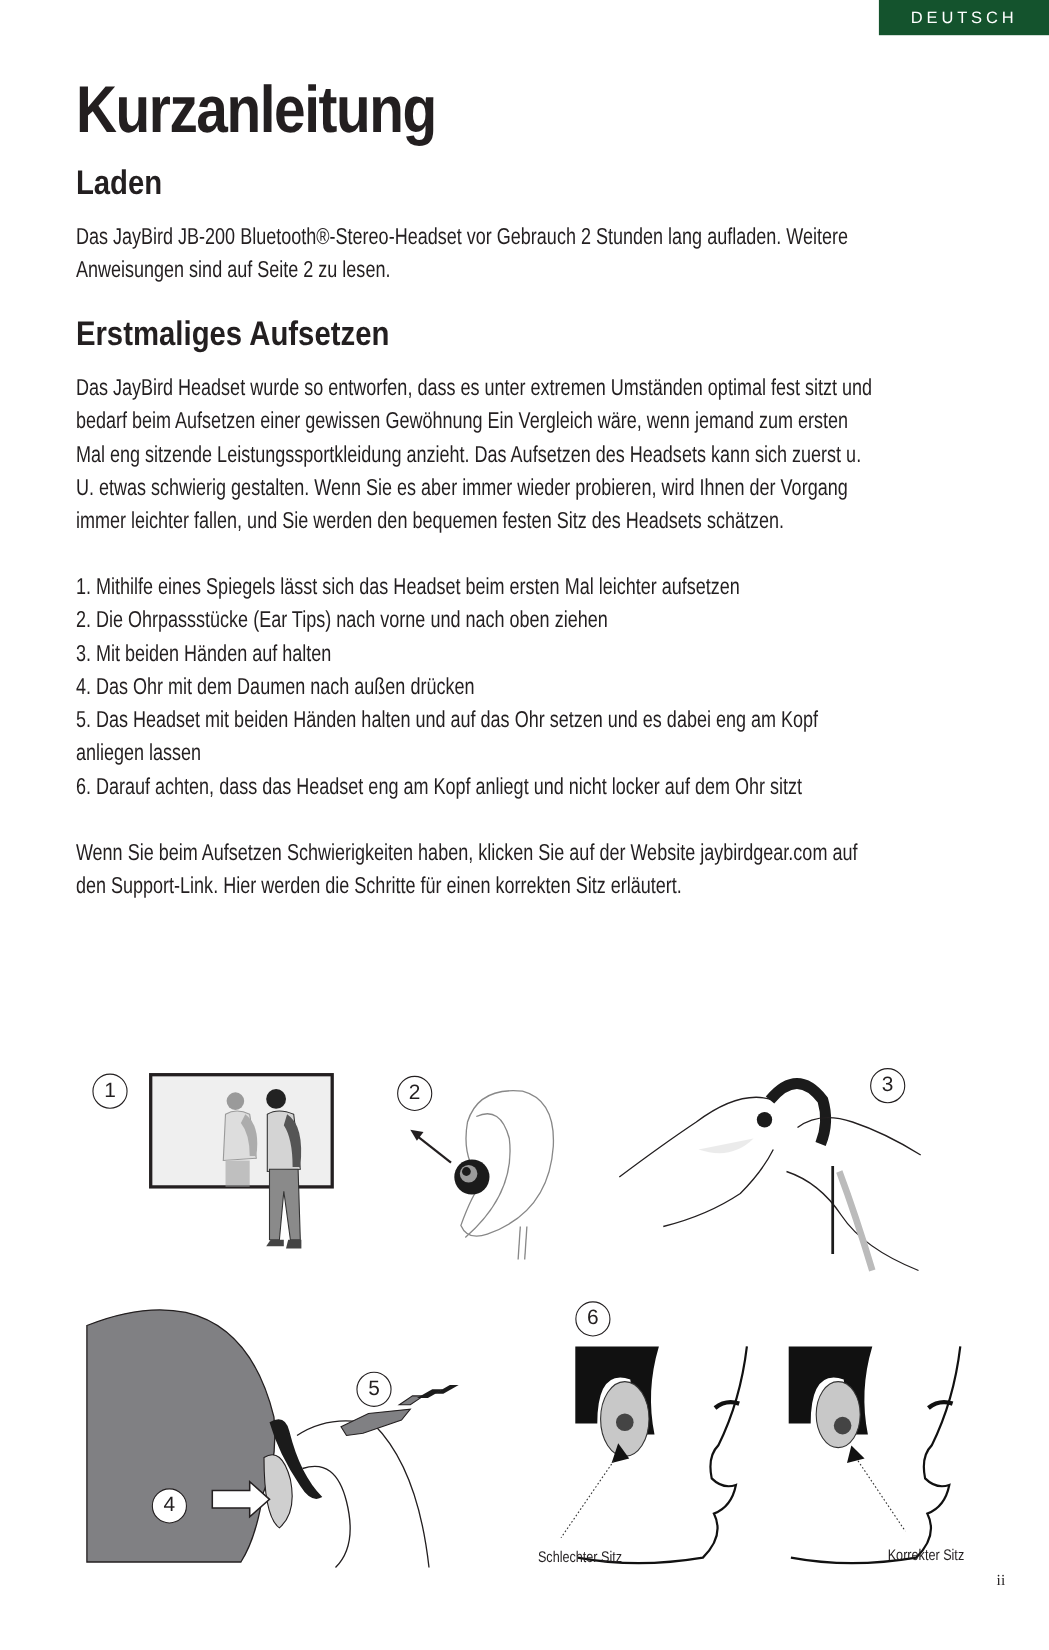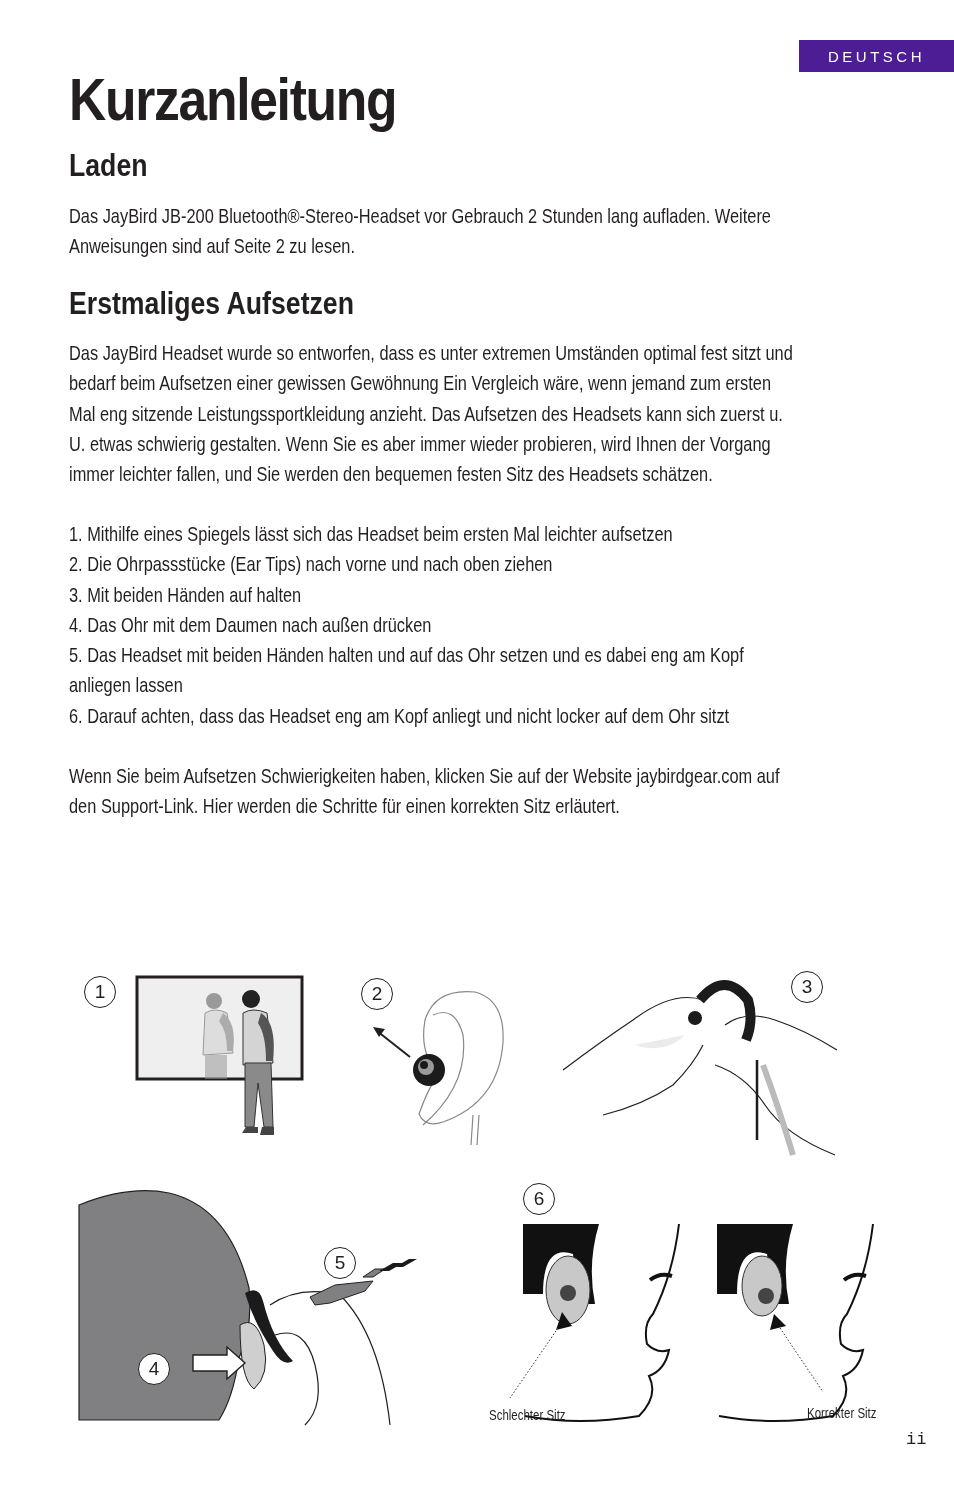--- a/index.html
+++ b/index.html
@@ -3,23 +3,23 @@
   <meta charset="utf-8">
   <style>
     html, body { margin: 0; padding: 0; background: #ffffff; }
     body {
       width: 954px; height: 1500px; position: relative; overflow: hidden;
       font-family: "Liberation Sans Narrow", "Liberation Sans", sans-serif;
       color: #231f20;
     }
     .lang-tab {
       position: absolute; left: 799px; top: 0; width: 155px; height: 32px;
-      background: #4c1d95; color: #ffffff;
+      background: #14532d; color: #ffffff;
       font-family: "Liberation Sans", sans-serif; font-size: 15px;
-      letter-spacing: 3.5px; text-align: center; line-height: 33px; margin-top: 40px;
+      letter-spacing: 3.5px; text-align: center; line-height: 33px;
     }
     .title {
       position: absolute; left: 69px; top: 60px; margin: 0;
       font-family: "Liberation Sans", sans-serif; font-weight: bold;
       font-size: 60px; letter-spacing: -1.5px; line-height: 80px;
       transform: scaleX(0.86); transform-origin: left center;
     }
     .h2 {
       position: absolute; left: 69px; margin: 0;
       font-family: "Liberation Sans", sans-serif; font-weight: bold;
@@ -40,21 +40,21 @@
       font-family: "Liberation Sans", sans-serif; font-size: 19px;
       text-align: center; line-height: 30px; box-sizing: content-box;
     }
     .caption {
       position: absolute; font-family: "Liberation Sans", sans-serif;
       font-size: 14px; transform: scaleX(0.82); transform-origin: left top;
       white-space: nowrap;
     }
     .page-num {
       position: absolute; left: 906px; top: 1430px;
-      font-family: Liberation Mono, monospace; font-size: 17px;
+      font-family: Liberation Serif, serif; font-size: 14px;
     }
   </style>
 </head>
 <body>
 
 <div class="lang-tab">DEUTSCH</div>
 
 <h1 class="title">Kurzanleitung</h1>
 
 <h2 class="h2" style="top:146px;">Laden</h2>

